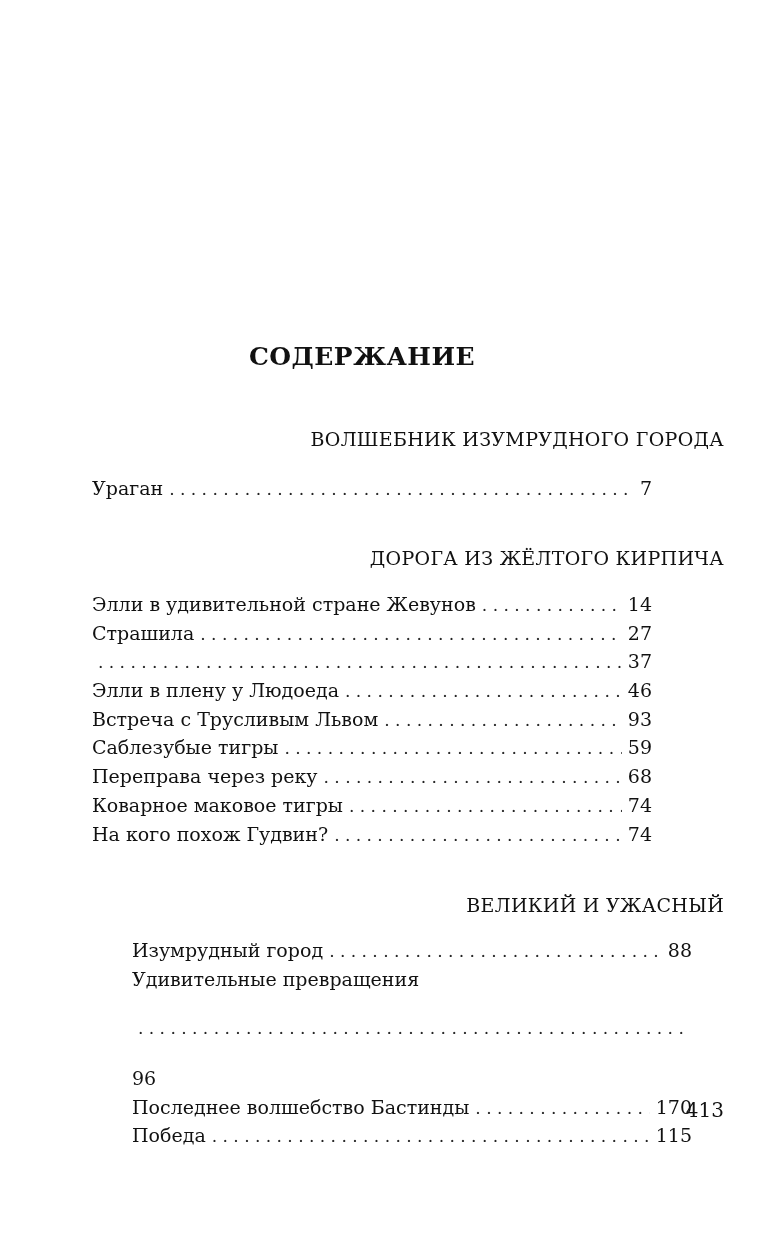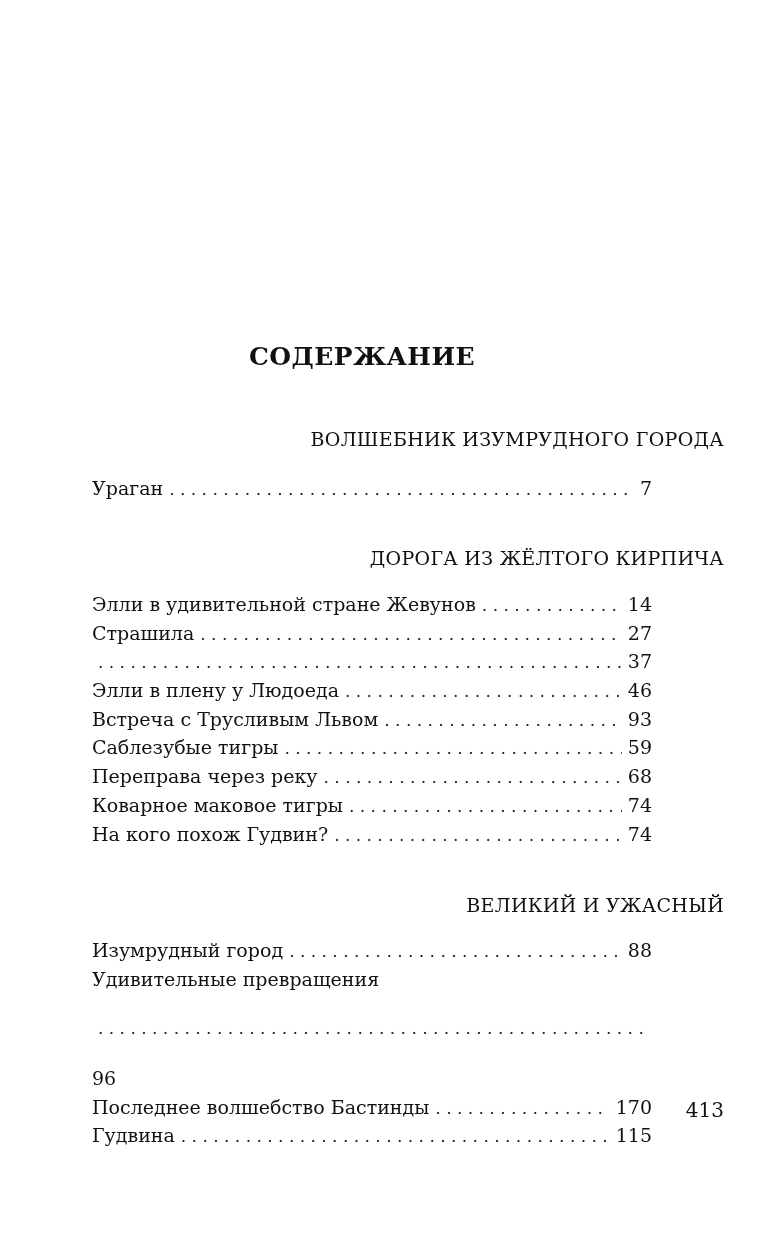--- a/index.html
+++ b/index.html
@@ -92,36 +92,36 @@
     <span class="toc-page">74</span>
   </div>
   <div class="toc-row">
     <span class="toc-title">На кого похож Гудвин?</span>
     <span class="toc-dots"></span>
     <span class="toc-page">74</span>
   </div>
 </div>
 
 <div class="section-title" style="top:894px;">ВЕЛИКИЙ И УЖАСНЫЙ</div>
-<div class="toc-list" style="top:936px;">
+<div class="toc-list" style="top:936px;margin-left:40px;">
   <div class="toc-row">
     <span class="toc-title">Изумрудный город</span>
     <span class="toc-dots"></span>
     <span class="toc-page">88</span>
   </div>
   <div class="toc-row multi">
     <span class="toc-line1">Удивительные превращения</span>
     <span class="toc-dots"></span>
     <span class="toc-page">96</span>
   </div>
   <div class="toc-row">
     <span class="toc-title">Последнее волшебство Бастинды</span>
     <span class="toc-dots"></span>
     <span class="toc-page">170</span>
   </div>
   <div class="toc-row">
-    <span class="toc-title">Гудвина</span>
+    <span class="toc-title">Победа</span>
     <span class="toc-dots"></span>
     <span class="toc-page">115</span>
   </div>
 </div>
 
 <div class="page-number">413</div>
 
 </body></html>

